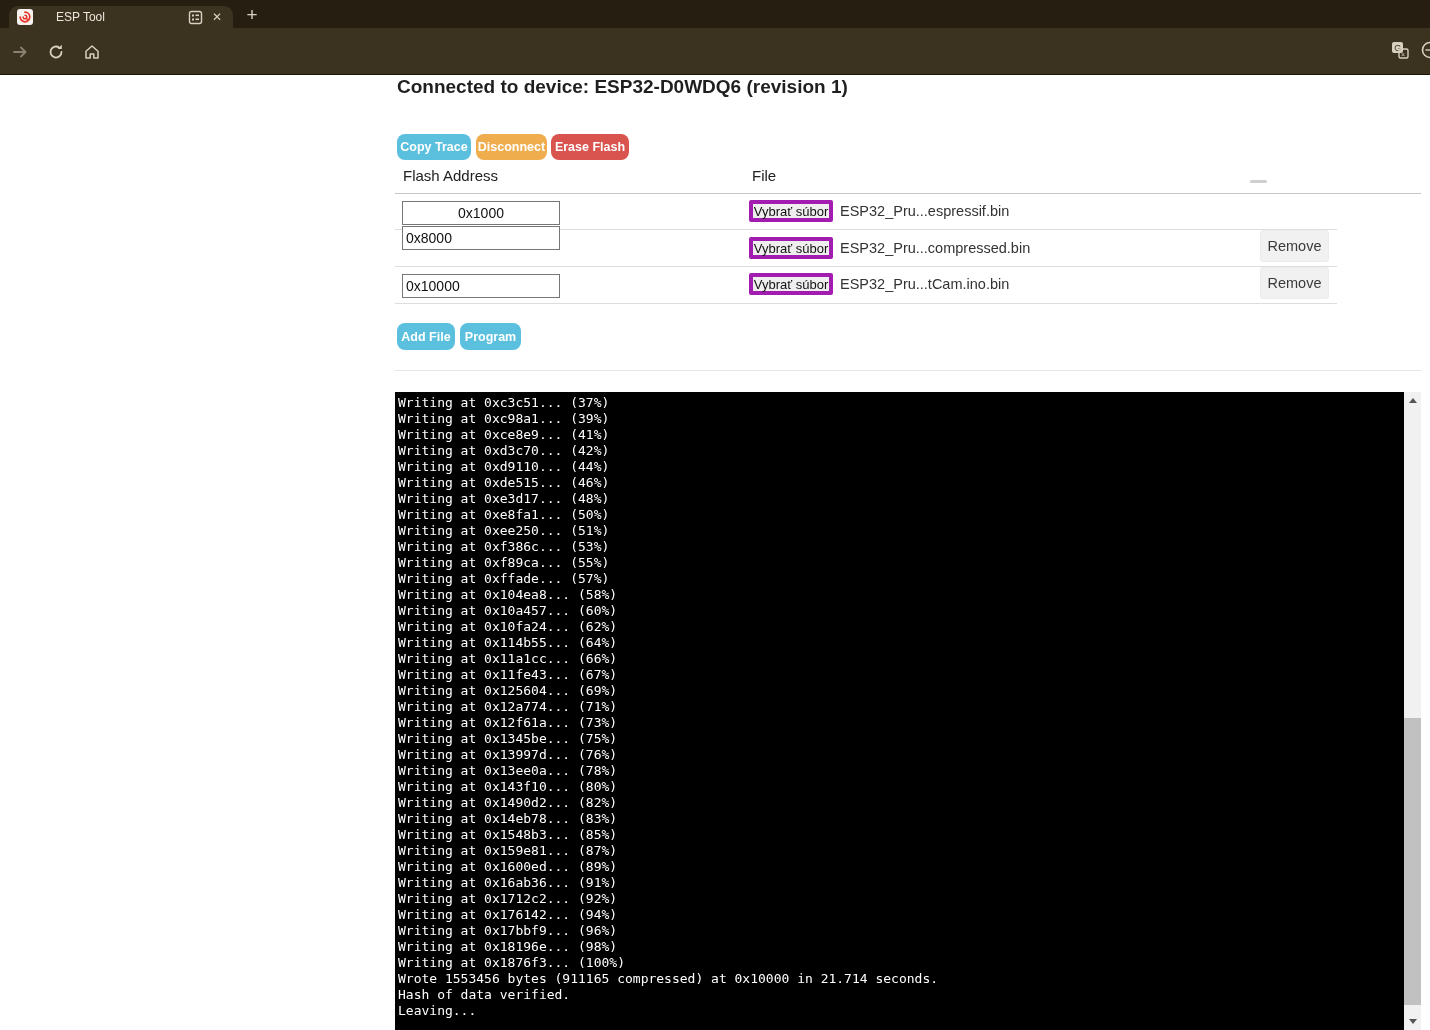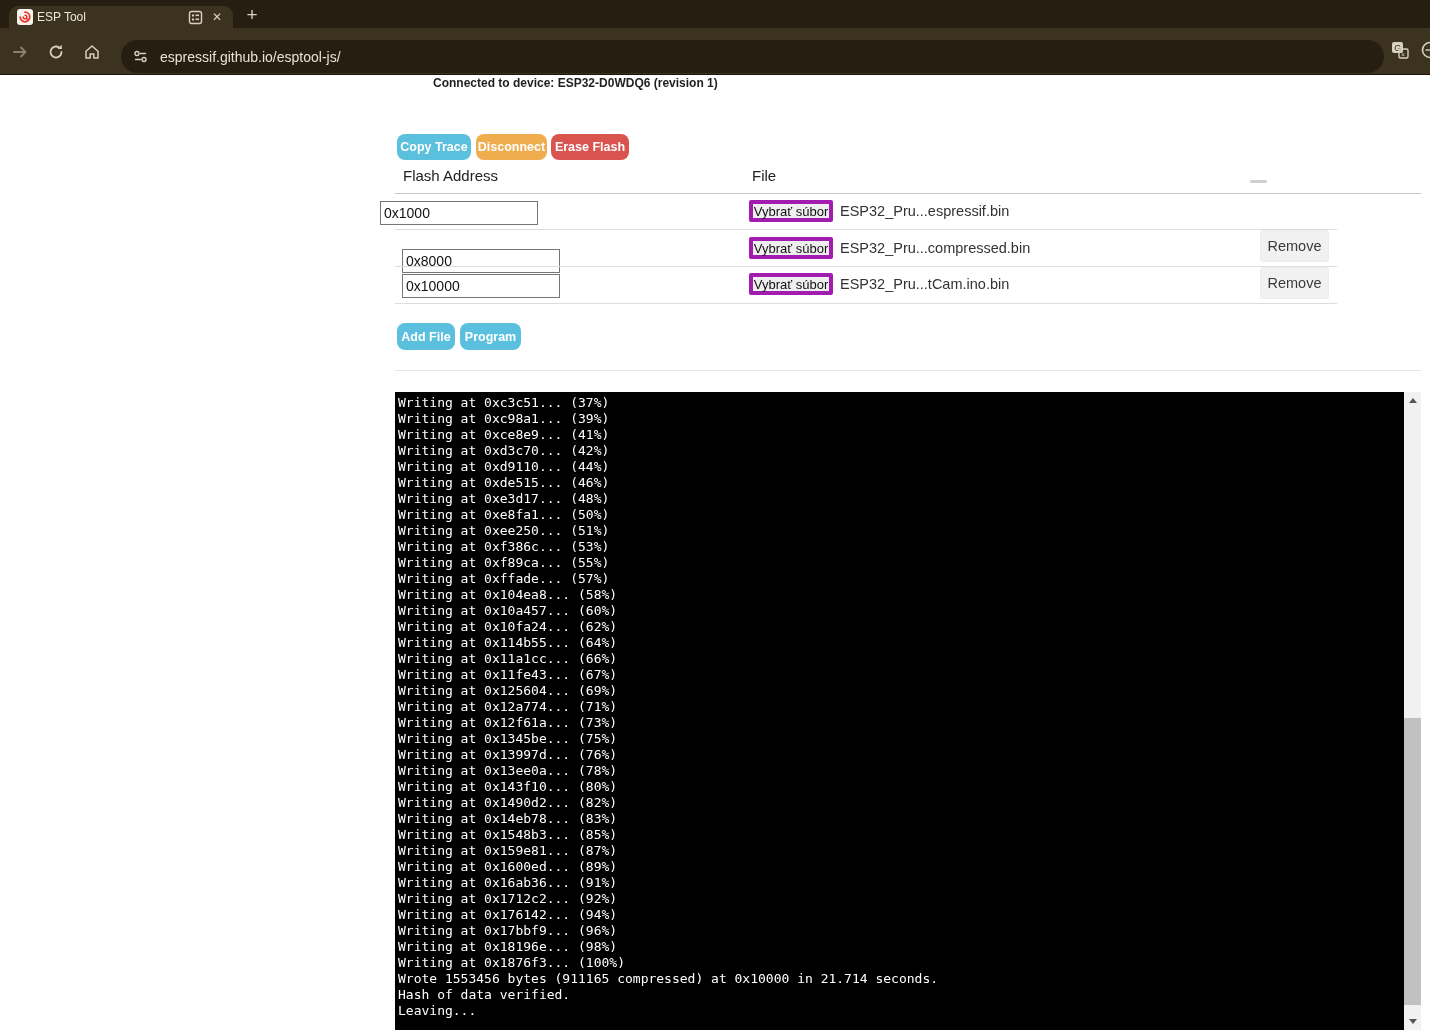--- a/index.html
+++ b/index.html
@@ -5,38 +5,38 @@
   * { margin:0; padding:0; box-sizing:border-box; }
   html,body { width:1430px; height:1030px; overflow:hidden; background:#fff;
               font-family:"Liberation Sans", sans-serif; }
 
   
   .chrome { position:absolute; top:0; left:0; width:1430px; height:75px; }
   .tabstrip { position:absolute; top:0; left:0; width:1430px; height:28px; background:var(--chrome-dark,#271e12); }
   .tab { position:absolute; top:6px; left:9px; width:224px; height:22px;
          background:var(--chrome-mid,#3c3220); border-radius:9px 9px 0 0;
          display:flex; align-items:center; padding:0 8px; }
-  .tab-title { color:#ece7db; font-size:12px; margin-left:4px; flex:1; white-space:nowrap; overflow:hidden; }
+  .tab-title { color:#ece7db; font-size:12px; margin-left:23px; flex:1; white-space:nowrap; overflow:hidden; }
   .tab-ico { display:inline-flex; align-items:center; justify-content:center; }
   .tab-close { color:#d9d2c4; font-size:12px; width:16px; height:16px; line-height:16px;
                text-align:center; border-radius:50%; margin-left:6px; cursor:pointer; }
   .newtab { position:absolute; top:4px; left:240px; width:24px; height:24px; color:#d6cfc2;
             font-size:19px; line-height:22px; text-align:center; border-radius:50%; }
   .toolbar { position:absolute; top:28px; left:0; width:1430px; height:47px;
              background:var(--chrome-mid,#3c3220); border-bottom:1px solid #1d150a; }
   .navbtn { position:absolute; top:13px; width:22px; height:22px; display:flex; align-items:center; justify-content:center; }
   .omnibox { position:absolute; top:12px; left:121px; width:1263px; height:33px;
              background:var(--chrome-dark,#271e12); border-radius:17px; display:flex; align-items:center; }
   .siteinfo { width:24px; height:24px; margin-left:7px; display:flex; align-items:center; justify-content:center; }
   .url { color:#e8e2d4; font-size:14px; margin-left:8px; }
   .rightico { position:absolute; top:13px; display:flex; }
 
   
   .content { position:absolute; top:75px; left:0; width:1430px; height:955px; background:#fff; }
-  .status { position:absolute; top:1px; left:397px; font-size:12px; font-weight:bold; color:#1f1f1f;margin-left:36px; }
+  .status { position:absolute; top:1px; left:397px; font-size:19px; font-weight:bold; color:#1f1f1f; }
 
   .btn { position:absolute; height:26px; border:none; border-radius:8px; color:#fff;
          font-family:"Liberation Sans",sans-serif; font-size:12.5px; font-weight:bold; cursor:pointer; }
   .btn-info { background:var(--info,#5bc0de); }
   .btn-warn { background:var(--warning,#f0ad4e); }
   .btn-danger { background:var(--danger,#d9534f); }
 
   .th { position:absolute; font-size:15px; font-weight:normal; color:#212121; }
   .th-dash { position:absolute; top:105px; left:1250px; width:17px; height:3px; background:#cfcfcf; border-radius:2px; }
   .hline { position:absolute; height:1px; background:#c6c6c6; }
@@ -108,31 +108,20 @@
         <path d="M14.5 9 a5.5 5.5 0 1 1 -2.1-4.3" stroke="#d8d1c0" stroke-width="1.8" fill="none" stroke-linecap="round"></path>
         <path d="M14.8 1.8 V6 h-4.2 Z" fill="#d8d1c0"></path>
       </svg>
     </span>
     <span class="navbtn" style="left:81px;">
       <svg width="18" height="18" viewBox="0 0 18 18">
         <path d="M3 8.2 L9 3 L15 8.2 V15 h-4.2 v-4 h-3.6 v4 H3 Z" stroke="#d8d1c0" stroke-width="1.5" fill="none" stroke-linejoin="round"></path>
       </svg>
     </span>
 
-    <div class="omnibox">
-      <span class="siteinfo">
-        <svg width="17" height="17" viewBox="0 0 17 17">
-          <circle cx="5" cy="5.5" r="2" fill="none" stroke="#d8d1c0" stroke-width="1.4"></circle>
-          <line x1="8.5" y1="5.5" x2="13.5" y2="5.5" stroke="#d8d1c0" stroke-width="1.4" stroke-linecap="round"></line>
-          <line x1="3.5" y1="11.5" x2="8.5" y2="11.5" stroke="#d8d1c0" stroke-width="1.4" stroke-linecap="round"></line>
-          <circle cx="12" cy="11.5" r="2" fill="none" stroke="#d8d1c0" stroke-width="1.4"></circle>
-        </svg>
-      </span>
-      <span class="url">espressif.github.io/esptool-js/</span>
-    </div>
 
     <span class="rightico" style="left:1391px;">
       <svg width="18" height="18" viewBox="0 0 18 18">
         <rect x="1" y="1" width="11" height="11" rx="2" fill="#d8d1c0"></rect>
         <text x="3.2" y="10" font-size="9" font-family="Liberation Sans" fill="#3c3220">G</text>
         <rect x="8" y="8" width="9" height="9" rx="1.5" fill="none" stroke="#d8d1c0" stroke-width="1.4"></rect>
         <text x="10" y="15.5" font-size="7" font-family="Liberation Sans" fill="#d8d1c0">×</text>
       </svg>
     </span>
     <span class="rightico" style="left:1421px;">
@@ -150,26 +139,26 @@
 
   <button class="btn btn-info" style="top:59px; left:397px; width:74px;">Copy Trace</button>
   <button class="btn btn-warn" style="top:59px; left:476px; width:71px;">Disconnect</button>
   <button class="btn btn-danger" style="top:59px; left:551px; width:78px;">Erase Flash</button>
 
   <div class="th" style="top:92px; left:403px;">Flash Address</div>
   <div class="th" style="top:92px; left:752px;">File</div>
   <div class="th-dash"></div>
   <div class="hline" style="top:118px; left:395px; width:1026px;"></div>
 
-  <input class="addr-input" style="top: 126px; left: 380px;" value="0x1000">
+  <input class="addr-input" style="top: 126px; left: 402px; text-align: center;" value="0x1000">
   <button class="choose-btn" style="top:125px; left:749px;">Vybrať súbor</button>
   <span class="fname" style="top:128px; left:840px;">ESP32_Pru...espressif.bin</span>
   <div class="rline" style="top:154px; left:395px; width:942px;"></div>
 
-  <input class="addr-input" style="top: 174px; left: 402px;" value="0x8000">
+  <input class="addr-input" style="top: 151px; left: 402px;" value="0x8000">
   <button class="choose-btn" style="top:162px; left:749px;">Vybrať súbor</button>
   <span class="fname" style="top:165px; left:840px;">ESP32_Pru...compressed.bin</span>
   <button class="remove-btn" style="top:155px;">Remove</button>
   <div class="rline" style="top:191px; left:395px; width:942px;"></div>
 
   <input class="addr-input" style="top: 199px; left: 402px;" value="0x10000">
   <button class="choose-btn" style="top:198px; left:749px;">Vybrať súbor</button>
   <span class="fname" style="top:201px; left:840px;">ESP32_Pru...tCam.ino.bin</span>
   <button class="remove-btn" style="top:192px;">Remove</button>
   <div class="rline" style="top:228px; left:395px; width:942px;"></div>

